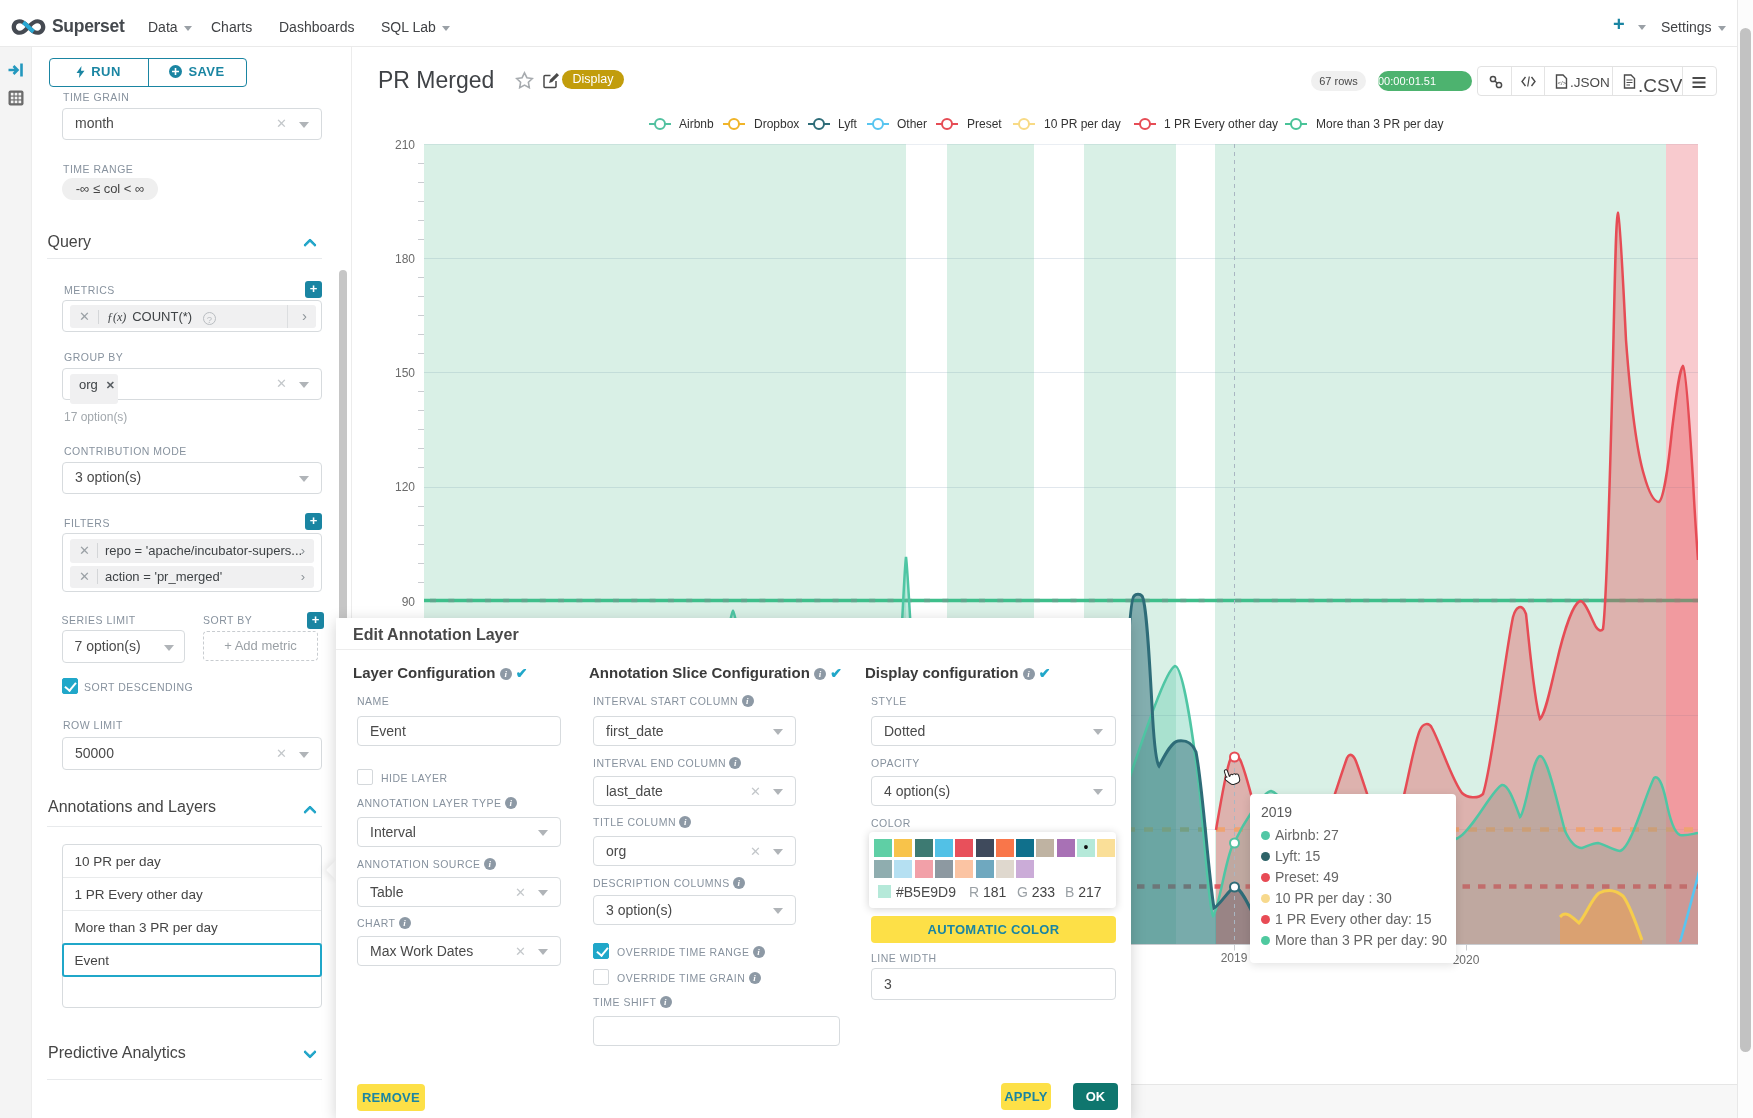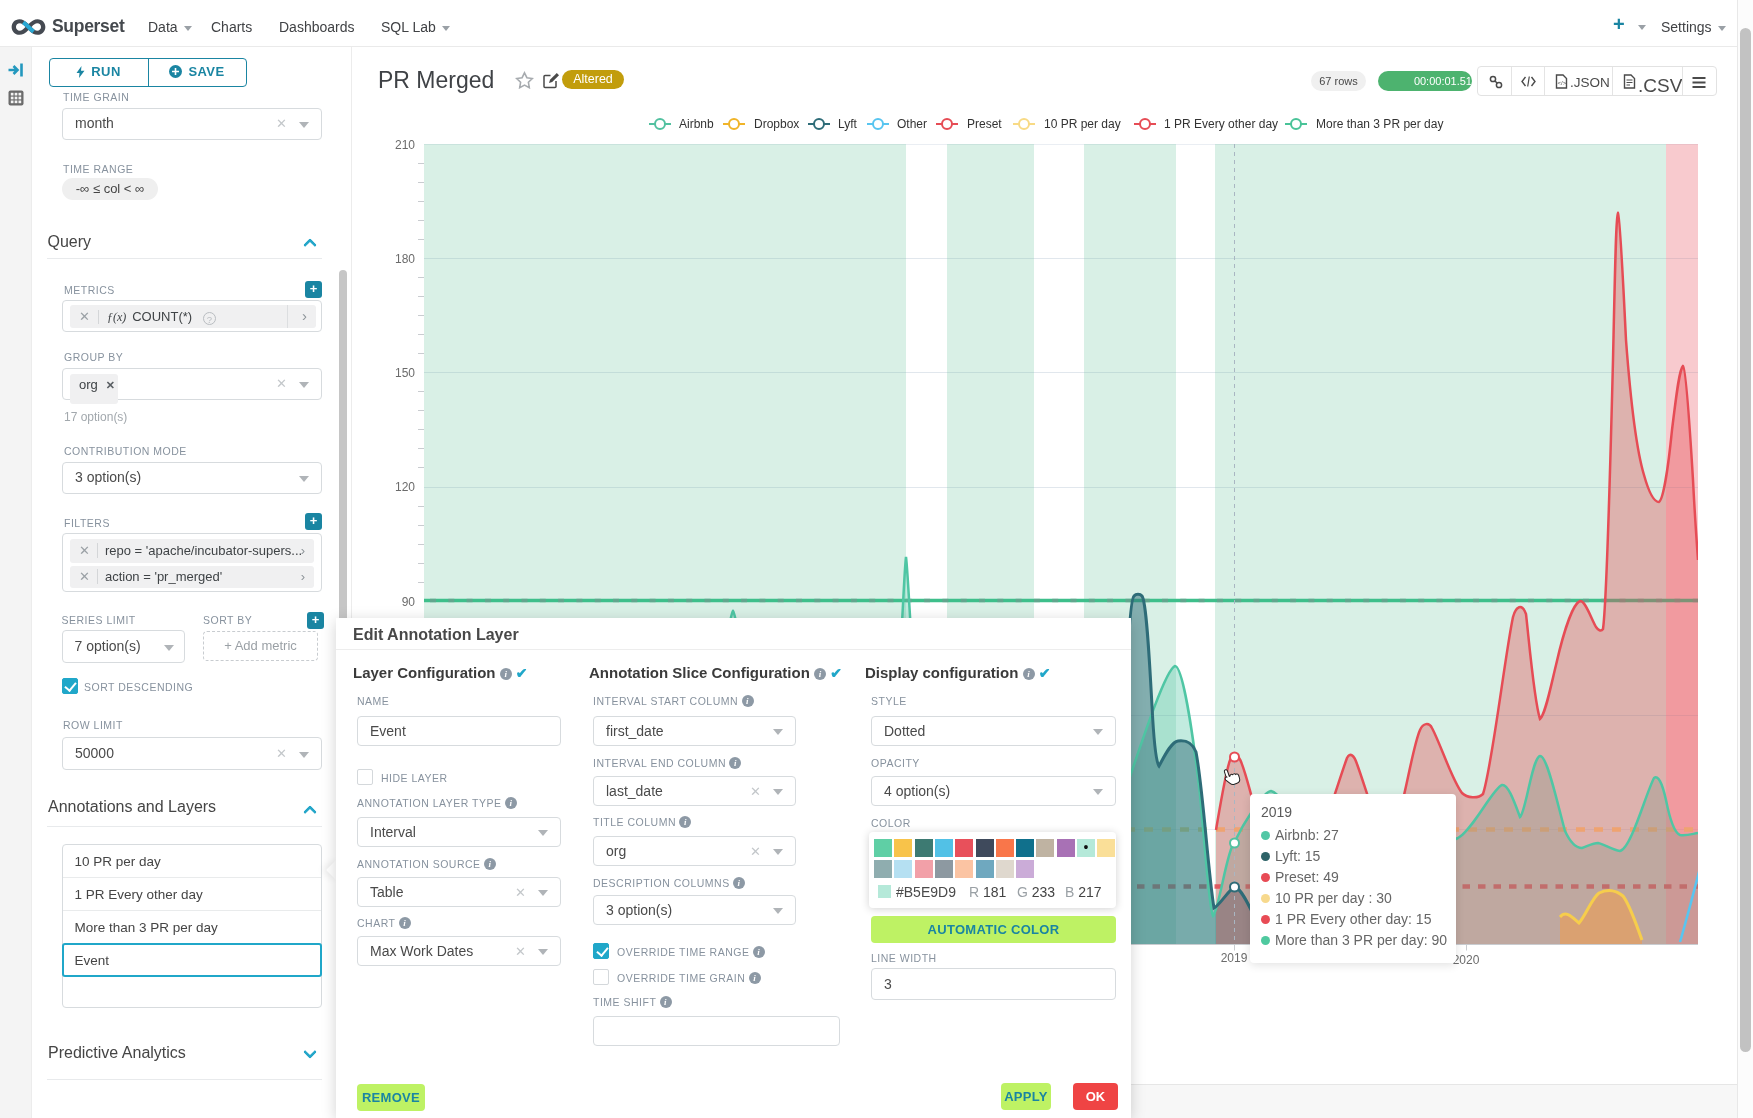--- a/index.html
+++ b/index.html
@@ -34,21 +34,21 @@
 .badge { position:absolute; border-radius:11px; font-size:11px; }
 .tbbtn { position:absolute; top:0; height:100%; border-left:1px solid #e4e4e4; }
 
 #modal { position:absolute; left:336px; top:618px; width:795px; height:500px; background:#fff; box-shadow:0 3px 14px rgba(0,0,0,.18); z-index:20;text-decoration:underline; }
 #modalarrow { position:absolute; left:329px; top:863px; width:14px; height:14px; background:#fff; transform:rotate(45deg); box-shadow:-3px 3px 7px rgba(0,0,0,.07); z-index:19; }
 .mlbl { position:absolute; font-size:10.5px; letter-spacing:.5px; color:#87929e; }
 .msel { position:absolute; height:30px; background:#fff; border:1px solid #d7dbde; border-radius:4px; font-size:14px; color:#4a4a4a; }
 .mhead { position:absolute; font-size:15px; font-weight:700; color:#3b3b3b; }
 .info { display:inline-block; width:12px; height:12px; background:#8d99a5; border-radius:50%; color:#fff; font-size:9px; font-weight:700; text-align:center; line-height:12px; vertical-align:1px; font-family:"Liberation Serif",serif; font-style:italic; }
 .bluecheck { color:#20a7c9; font-weight:700; font-size:14px; }
-.btn-light { position:absolute; background:#bef264; color:#1a85a2; font-weight:700; font-size:13px; border-radius:4px; text-align:center; letter-spacing:.3px; }
+.btn-light { position:absolute; background:#fde047; color:#1a85a2; font-weight:700; font-size:13px; border-radius:4px; text-align:center; letter-spacing:.3px; }
 
 #tooltip { position:absolute; left:1250px; top:794px; width:206px; height:169px; background:#fff; border-radius:4px; box-shadow:0 2px 10px rgba(0,0,0,.12); z-index:15; font-size:14px; color:#666; }
 .ttrow { position:absolute; left:11px; white-space:nowrap; }
 .dot { display:inline-block; width:9px; height:9px; border-radius:50%; margin-right:5px; }
 
 #vscroll { position:absolute; right:0; top:0; width:16px; height:1118px; background:#fcfcfc; border-left:1px solid #e8e8e8; z-index:30; }
 #vthumb { position:absolute; right:2px; top:28px; width:11px; height:1024px; background:#c2c2c2; border-radius:6px; }
 #pthumb { position:absolute; left:339px; top:270px; width:8px; height:371px; background:#c6c6c6; border-radius:4px; z-index:6; }
 </style>
 </head>
@@ -167,23 +167,23 @@
 </div>
 <div id="card">
   <div class="abs" style="left:25px;top:20px;font-size:23px;color:#3f4246;font-weight:500">PR Merged</div>
   <svg class="abs" style="left:162px;top:24px" width="19" height="18" viewBox="0 0 19 18">
         <path d="M9.5 1.8 L11.9 6.7 L17.3 7.5 L13.4 11.3 L14.3 16.7 L9.5 14.1 L4.7 16.7 L5.6 11.3 L1.7 7.5 L7.1 6.7 Z" fill="none" stroke="#a7abaf" stroke-width="1.6"></path>
       </svg>
   <svg class="abs" style="left:189px;top:25px" width="18" height="17" viewBox="0 0 18 17">
         <path d="M14 9 V14.5 Q14 15.5 13 15.5 H3 Q2 15.5 2 14.5 V4.5 Q2 3.5 3 3.5 H8.5" fill="none" stroke="#4a4a4a" stroke-width="1.5"></path>
         <path d="M7 11 L8 7.8 L14.8 1 L17 3.2 L10.2 10 Z" fill="#4a4a4a"></path>
       </svg>
-  <div class="badge" style="left:209px;top:23px;width:62px;height:19px;background:#c29d0c;color:#fff;text-align:center;line-height:19px;font-size:12.5px">Altered</div>
+  <div class="badge" style="left:209px;top:23px;width:62px;height:19px;background:#c29d0c;color:#fff;text-align:center;line-height:19px;font-size:12.5px">Display</div>
   <div class="badge" style="left:958px;top:24px;width:55px;height:20px;background:#f0f0f0;color:#484848;text-align:center;line-height:20px">67 rows</div>
-  <div class="badge" style="left:1025px;top:24px;width:94px;height:20px;background:#4db36f;color:#fff;text-align:right;line-height:20px">00:00:01.51</div>
+  <div class="badge" style="left:1025px;top:24px;width:94px;height:20px;background:#4db36f;color:#fff;text-align:left;line-height:20px">00:00:01.51</div>
   <div class="abs" style="left:1124px;top:19px;width:240px;height:30px;border:1px solid #e2e2e2;border-radius:4px">
     <svg class="abs" style="left:11px;top:8px" width="14" height="14" viewBox="0 0 14 14">
           <circle cx="4" cy="4" r="2.6" fill="none" stroke="#4a4a4a" stroke-width="1.5"></circle>
           <circle cx="10" cy="10" r="2.6" fill="none" stroke="#4a4a4a" stroke-width="1.5"></circle>
           <path d="M5.8 5.8 L8.2 8.2" stroke="#4a4a4a" stroke-width="1.5"></path>
         </svg>
     <div class="tbbtn" style="left:33px"></div>
     <svg class="abs" style="left:43px;top:8px" width="15" height="13" viewBox="0 0 15 13">
           <path d="M4.5 2 L1 6.5 L4.5 11 M10.5 2 L14 6.5 L10.5 11" fill="none" stroke="#4a4a4a" stroke-width="1.4"></path>
           <path d="M8.3 1.5 L6.7 11.5" stroke="#4a4a4a" stroke-width="1.2"></path>
@@ -411,21 +411,21 @@
     <div class="abs" style="left:196px;top:52px;font-size:14px;color:#9aa0a5">B <span style="color:#444">217</span></div>
   </div>
   <div class="btn-light" style="left:535px;top:298px;width:245px;height:27px;line-height:27px">AUTOMATIC COLOR</div>
   <div class="mlbl" style="left:535px;top:334px">LINE WIDTH</div>
   <div class="msel" style="left:535px;top:350px;width:245px;height:32px">
         <span style="position:absolute;left:12px;top:7px">3</span>
       </div>
 
   <div class="btn-light" style="left:21px;top:466px;width:68px;height:27px;line-height:27px">REMOVE</div>
   <div class="btn-light" style="left:665px;top:465px;width:50px;height:27px;line-height:27px">APPLY</div>
-  <div class="abs" style="left:737px;top:465px;width:45px;height:27px;line-height:27px;background:#ef4444;color:#fff;font-weight:700;font-size:13px;border-radius:4px;text-align:center">OK</div>
+  <div class="abs" style="left:737px;top:465px;width:45px;height:27px;line-height:27px;background:#0f766e;color:#fff;font-weight:700;font-size:13px;border-radius:4px;text-align:center">OK</div>
 </div>
 <div id="tooltip">
   <div class="ttrow" style="top:10px;color:#5b5b5b">2019</div>
   <div class="ttrow" style="top:33px"><span class="dot" style="background:#52c7a5"></span>Airbnb: 27</div>
   <div class="ttrow" style="top:54px"><span class="dot" style="background:#2e6368"></span>Lyft: 15</div>
   <div class="ttrow" style="top:75px"><span class="dot" style="background:#e84b55"></span>Preset: 49</div>
   <div class="ttrow" style="top:96px"><span class="dot" style="background:#f7d98d"></span>10 PR per day : 30</div>
   <div class="ttrow" style="top:117px"><span class="dot" style="background:#e84b55"></span>1 PR Every other day: 15</div>
   <div class="ttrow" style="top:138px"><span class="dot" style="background:#4fc99f"></span>More than 3 PR per day: 90</div>
 </div>

